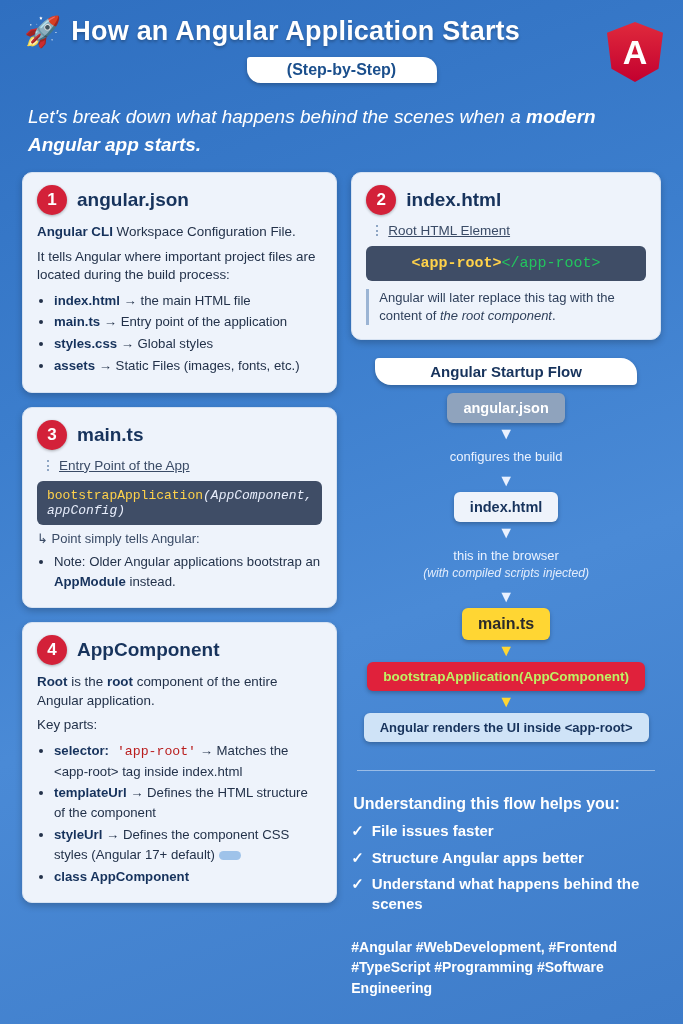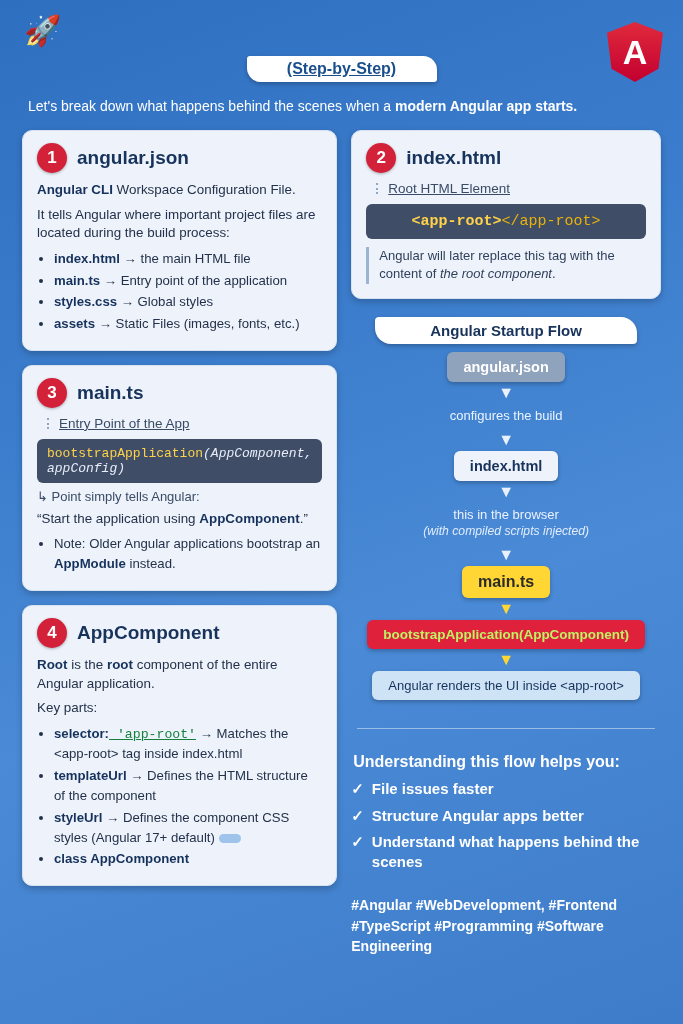--- a/index.html
+++ b/index.html
@@ -22,23 +22,22 @@
     clip-path:polygon(50% 0%,100% 18%,92% 78%,50% 100%,8% 78%,0% 18%);
     display:flex;align-items:center;justify-content:center;
     font-size:34px;font-weight:bold;color:#fff;
     box-shadow:0 3px 6px rgba(0,0,0,.3);
   }
   .ribbon{
     margin:10px auto 12px;width:190px;text-align:center;
     background:#fff;color:#1b4f8c;font-size:16px;font-weight:bold;
     padding:4px 0;border-radius:3px 14px 3px 14px;
     box-shadow:0 2px 4px rgba(0,0,0,.25);
-    text-decoration:underline;
-  }
-  .intro{margin:14px 8px 0 10px;font-size:14px;line-height:1.45;font-weight:bold;}
+  }
+  .intro{margin:20px 8px 0 10px;font-size:19px;line-height:1.45;font-weight:bold;font-style:italic;}
   .intro .light{font-weight:normal;}
 
   
   .cols{display:flex;gap:14px;margin-top:14px;padding:0 4px;}
   .col{flex:1;display:flex;flex-direction:column;gap:14px;}
 
   .card{
     background:#eef3fb;color:#23324a;border-radius:10px;
     padding:12px 14px 14px;box-shadow:0 3px 7px rgba(0,0,0,.22);
     border:1px solid #d6e2f2;
@@ -61,64 +60,65 @@
     background:#3f4d66;color:#ffd24a;border-radius:6px;
     padding:7px 10px;font-size:13px;margin:8px 0 4px;
     font-family:"Liberation Mono", monospace;
   }
   .codebar .args{color:#e8eefc;font-style:italic;}
   .tagbar{
     background:#3f4d66;color:#ffd24a;border-radius:6px;text-align:center;
     padding:9px 10px;font-size:15px;margin:6px 0 8px;font-weight:bold;
     font-family:"Liberation Mono", monospace;
   }
-  .tagbar .close{color:#eab308;font-weight:normal;}
+  .tagbar .close{color:#22c55e;font-weight:normal;}
   .note{
     font-size:13px;color:#30415c;line-height:1.4;padding-left:10px;
     border-left:3px solid #9bb4d4;margin-top:6px;
   }
   .arrowline{font-size:13px;color:#3a4b66;margin-top:6px;}
   .mono{font-family:"Liberation Mono", monospace;}
-  .orange{color:#15803d;text-decoration:underline;}
+  .orange{color:#b91c1c;}
 
   
   .flow-title{
     margin:4px auto 8px;width:230px;text-align:center;
     background:#fff;color:#17335c;font-weight:bold;font-size:15px;
     padding:5px 16px;border-radius:4px 16px 4px 16px;box-shadow:0 2px 4px rgba(0,0,0,.25);
   }
   .flow{display:flex;flex-direction:column;align-items:center;gap:2px;}
   .node{
     border-radius:6px;padding:7px 16px;font-weight:bold;font-size:14.5px;
     text-align:center;box-shadow:0 2px 4px rgba(0,0,0,.25);
   }
   .n-gray{background:#8fa3bd;color:#fff;}
   .n-white{background:#eef3fb;color:#17335c;}
   .n-yellow{background:#ffd633;color:#2b2b2b;font-size:16px;}
   .n-red{background:#e0213b;color:#bef264;font-size:13.5px;}
-  .n-blue{background:#cfe3f7;color:#17335c;font-size:13px;font-weight:normal;}
+  .n-blue{background:#cfe3f7;color:#17335c;font-size:13px;font-weight:bold;}
   .cap{font-size:13px;color:#eaf2ff;margin:4px 0;text-align:center;line-height:1.3;}
   .cap i{font-size:12.2px;opacity:.95;}
   .arrow{color:#ffd633;font-size:16px;line-height:1;margin:1px 0;}
   .arrow-w{color:#e9f1ff;font-size:16px;line-height:1;margin:1px 0;}
   .divider{border:0;border-top:1px solid rgba(255,255,255,.45);margin:14px 6px 10px;}
   .benefits-title{font-size:16px;font-weight:bold;margin:0 0 8px 2px;}
   .blist{list-style:none;padding:0;margin:0;}
   .blist li{font-size:15px;font-weight:bold;margin-bottom:7px;line-height:1.3;display:flex;gap:8px;}
   .check{color:#fff;font-weight:bold;}
   .tags{font-size:14px;font-weight:bold;line-height:1.45;margin-top:24px;}
   .pill{display:inline-block;width:22px;height:9px;border-radius:5px;background:#9fc3ea;vertical-align:middle;margin-left:4px;}
 </style>
 </head>
 <body>
 
 <div class="page">
 
   <div class="header">
     <span class="rocket">🚀</span>
+    <div class="title">How an Angular Application Starts</div>
   </div>
   <div class="ng-logo">
     <span>A</span>
   </div>
   <div class="ribbon">(Step-by-Step)</div>
 
   <div class="intro">
     <span class="light">Let's break down what happens behind the scenes when a </span><span>modern Angular app starts.</span>
   </div>
 
@@ -144,21 +144,20 @@
       <div class="card">
         <div class="card-head">
           <div class="badge">3</div>
           <div class="card-title">main.ts</div>
         </div>
         <div class="sub">Entry Point of the App</div>
         <div class="codebar">
           <span>bootstrapApplication</span><span class="args">(AppComponent, appConfig)</span>
         </div>
         <div class="arrowline">↳ Point simply tells Angular:</div>
-        <p><span>“Start the application using </span><b>AppComponent</b><span>.”</span></p>
         <ul>
           <li><span>Note: Older Angular applications bootstrap an </span><b>AppModule</b><span> instead.</span></li>
         </ul>
       </div>
 
       <div class="card">
         <div class="card-head">
           <div class="badge">4</div>
           <div class="card-title">AppComponent</div>
         </div>

